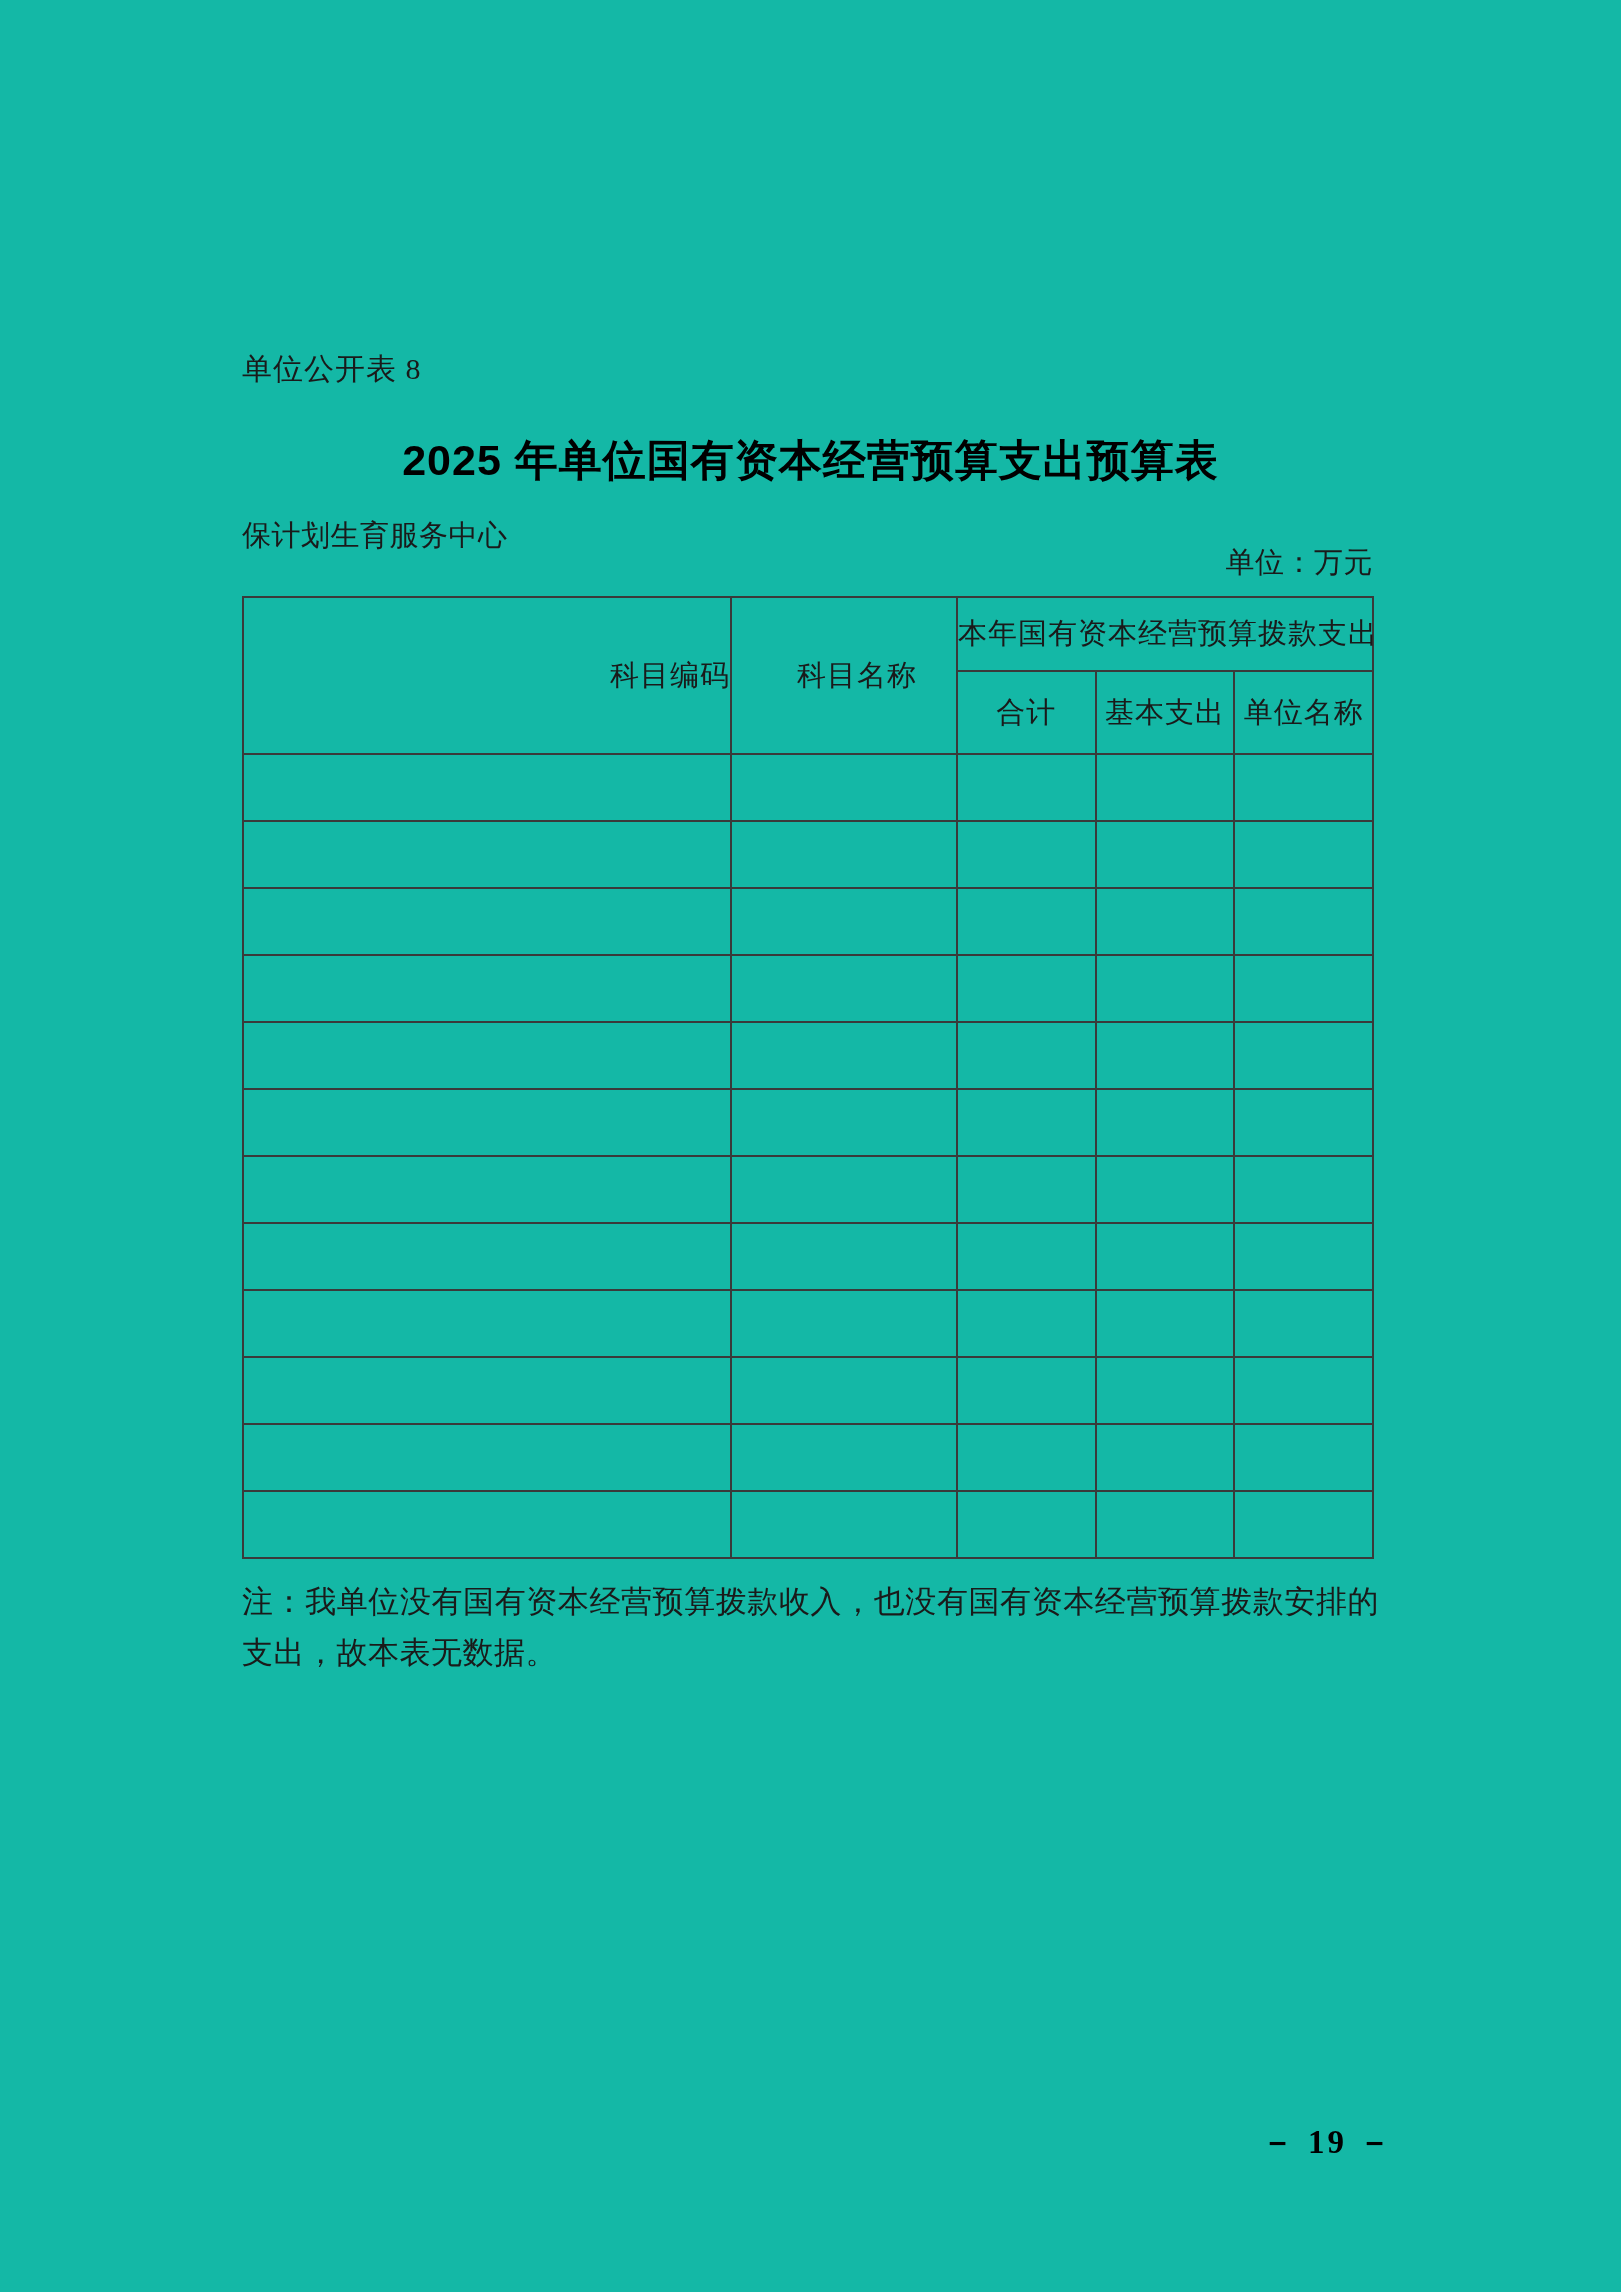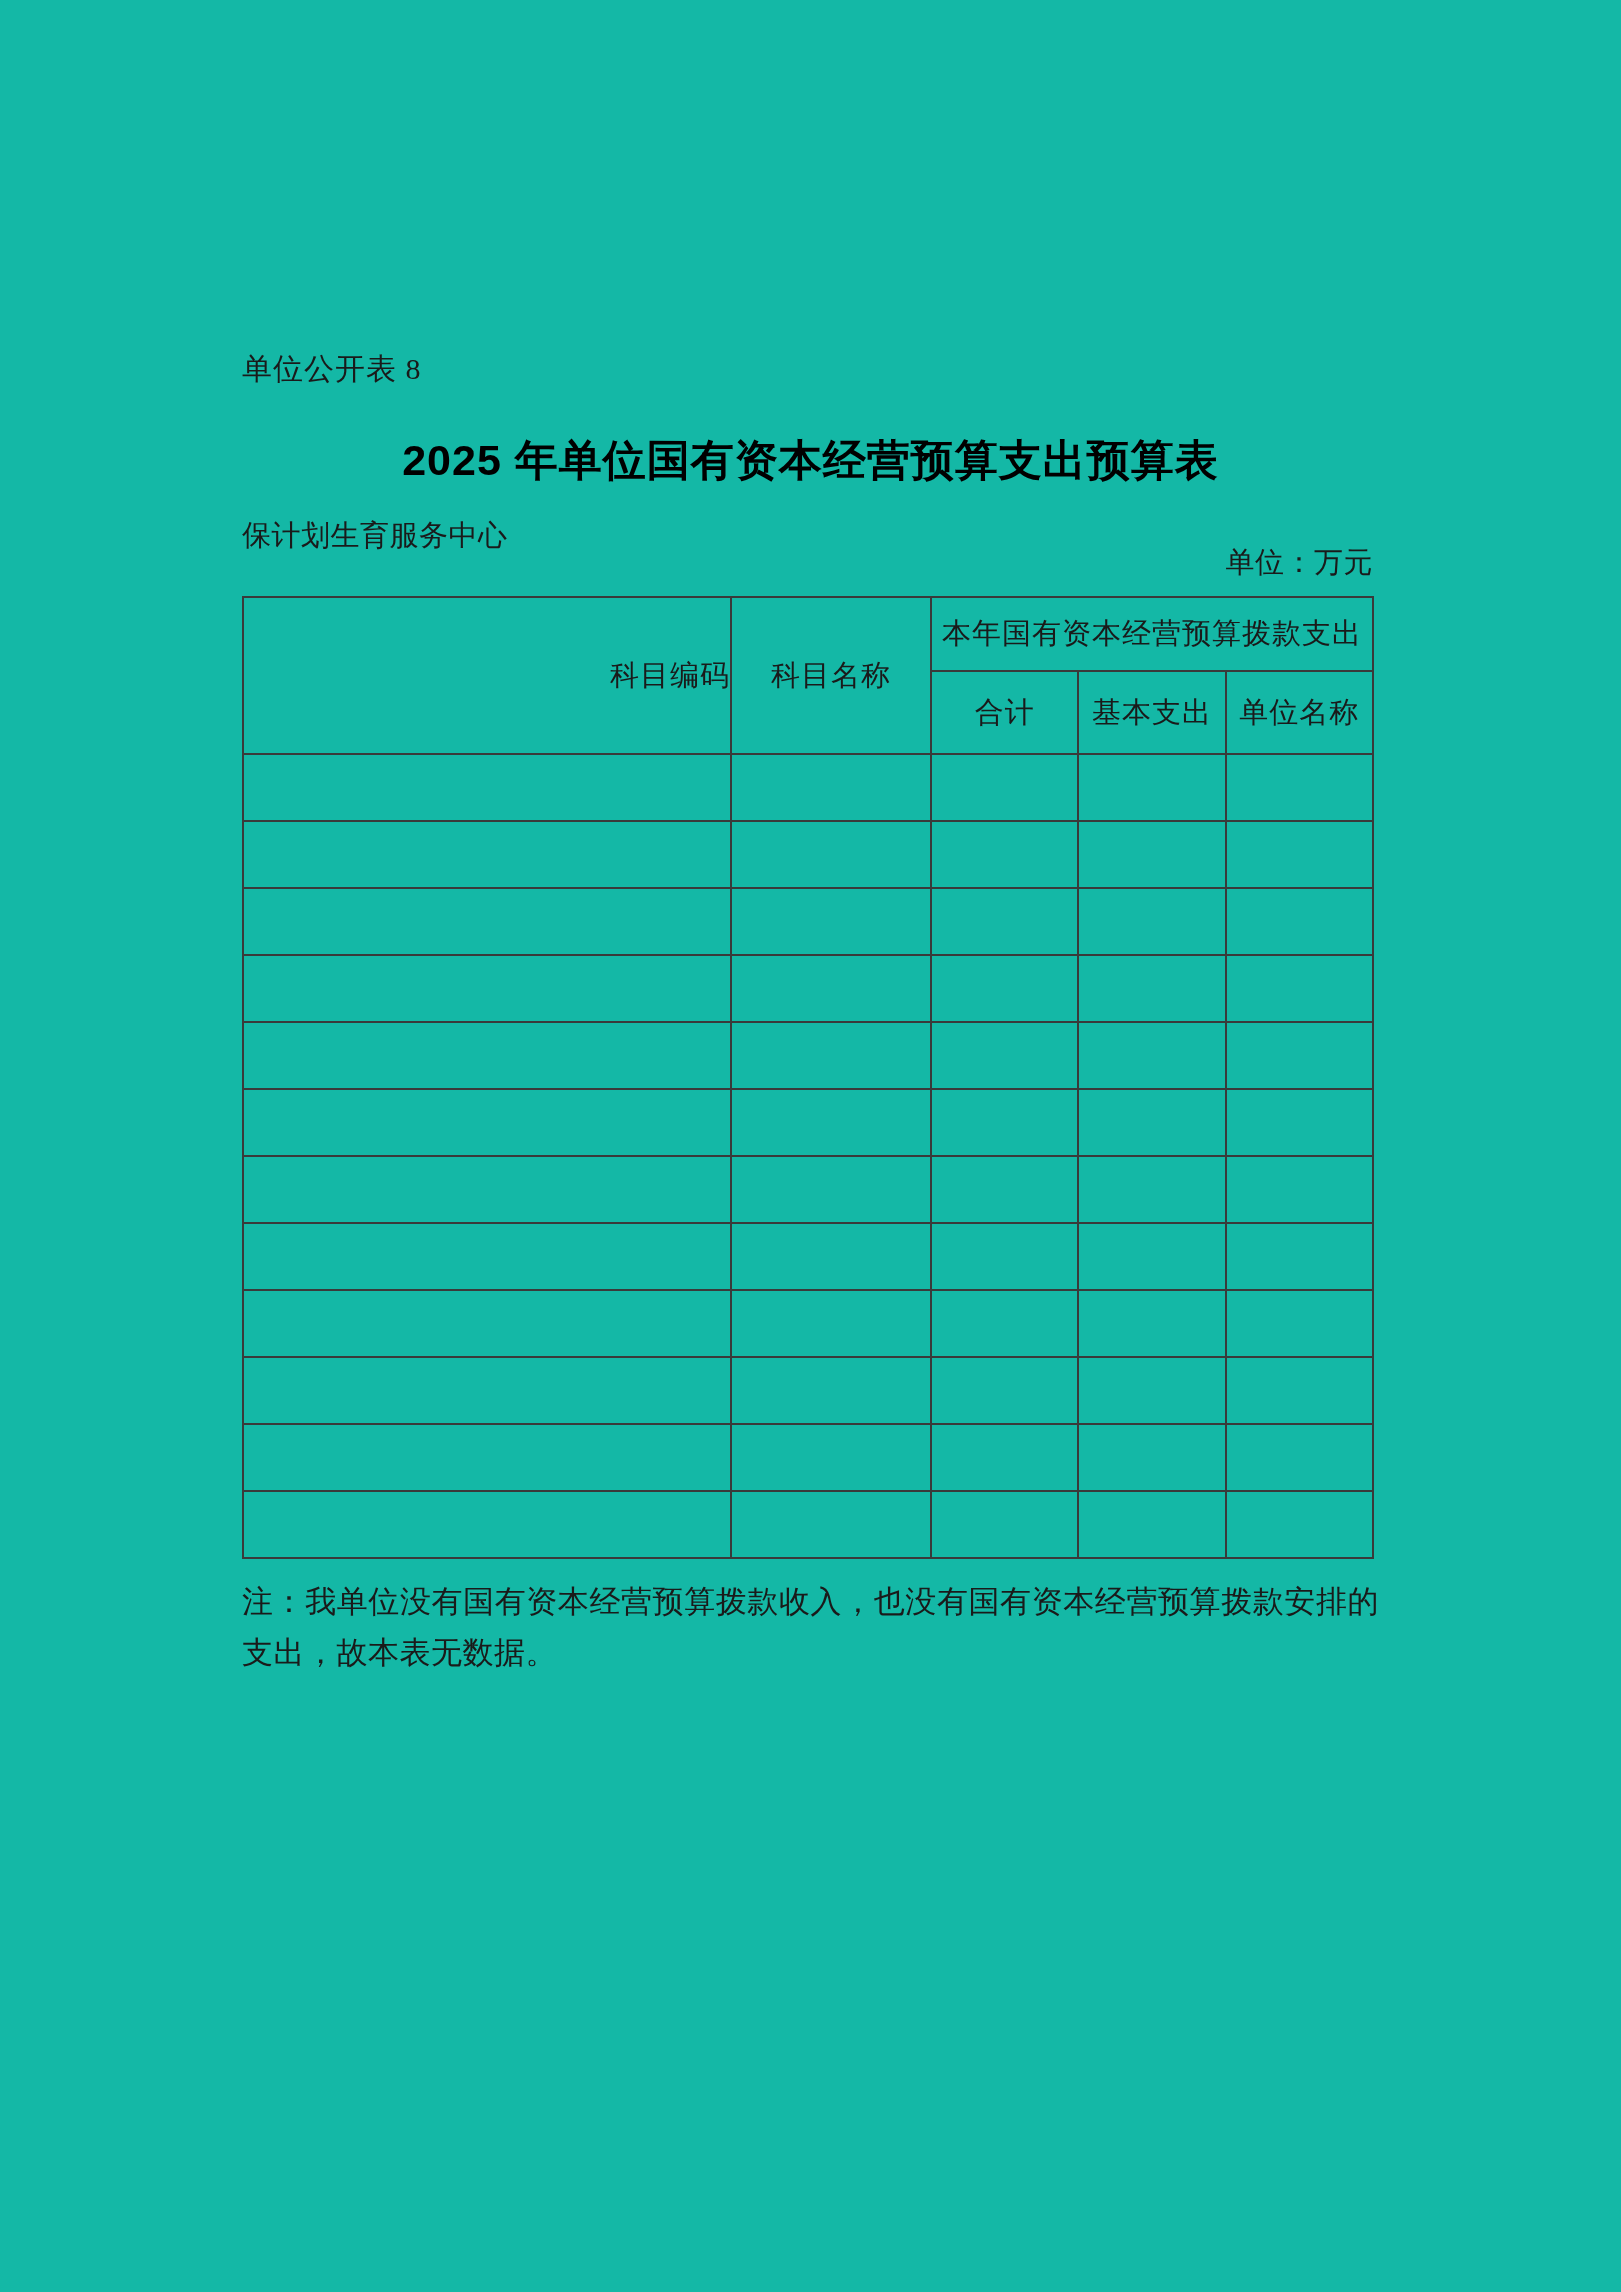--- a/index.html
+++ b/index.html
@@ -88,21 +88,21 @@
     border: 2px solid #3a3a3a;
     padding: 0;
     font-weight: normal;
     font-size: 29px;
     text-align: center;
     vertical-align: middle;
     letter-spacing: 1px;
     color: #1a1a1a;
   }
   .budget-table th.col-code   { width: 486px; text-align: right; }
-  .budget-table th.col-name   { width: 198px; }
+  .budget-table th.col-name   { width: 198px; padding-left: 26px; }
   .budget-table th.col-total  { width: 98px; }
   .budget-table th.col-basic  { width: 173px; }
   .budget-table th.col-proj   { width: 174px; }
 
   .hdr-group-top { height: 74px; }
   .hdr-group-sub { height: 83px; }
   .body-row      { height: 67px; }
 
   .group-title {
     font-size: 29px;
@@ -247,15 +247,16 @@
           <td></td>
           <td></td>
           <td></td>
           <td></td>
         </tr>
       </tbody>
   </table>
 
   <div class="note">注：我单位没有国有资本经营预算拨款收入，也没有国有资本经营预算拨款安排的支出，故本表无数据。</div>
 
+  <div class="page-number">－ 19 －</div>
 
 </div>
 
 
 </body></html>

